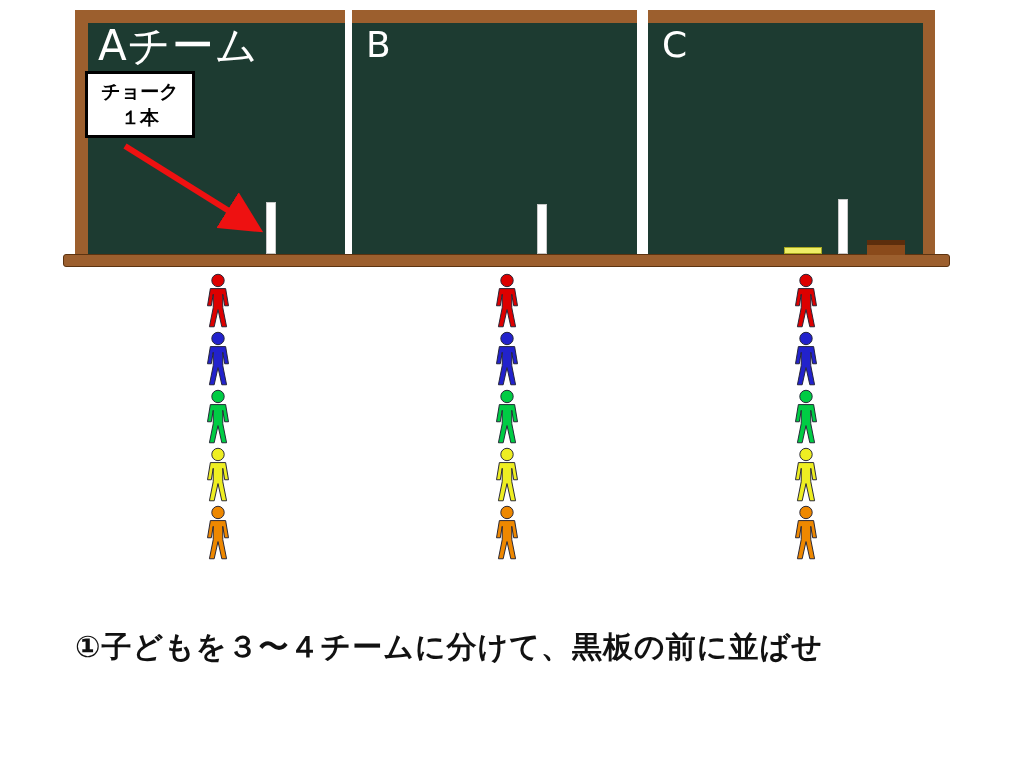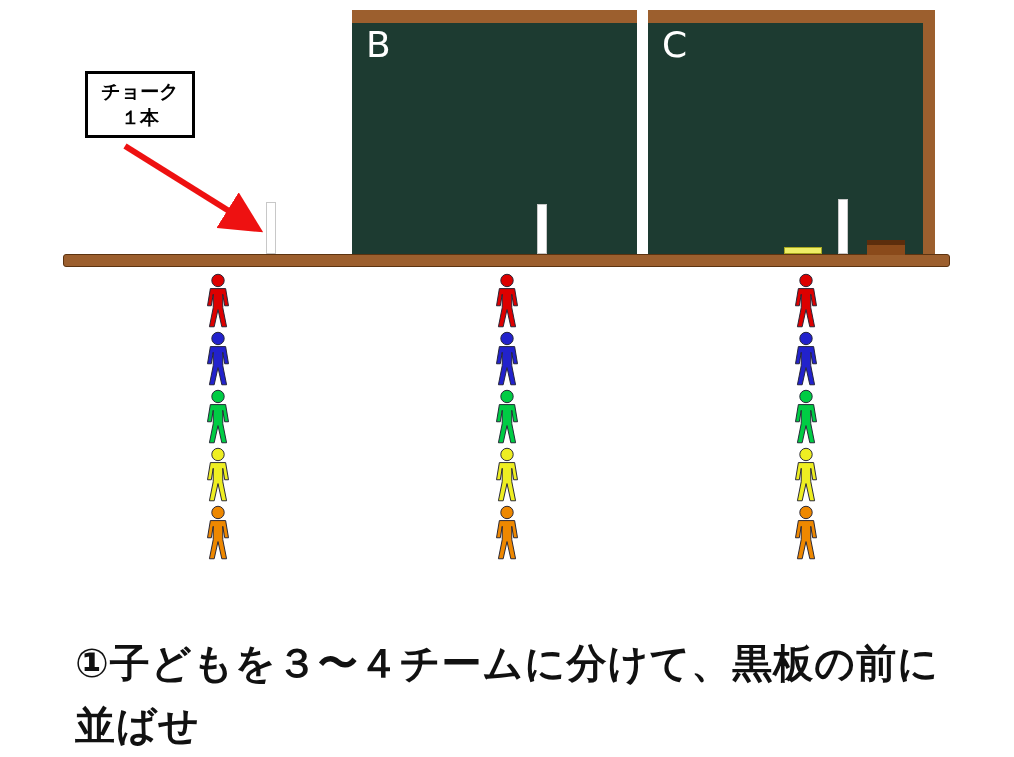--- a/index.html
+++ b/index.html
@@ -80,29 +80,32 @@
     display:flex;flex-direction:column;
   }
   .col-a{left:197px;}
   .col-b{left:486px;}
   .col-c{left:785px;}
   .person{width:42px;height:58px;}
   .person svg{display:block;width:42px;height:58px;}
   
   .caption{
     position:absolute;left:75px;top:624px;width:890px;
-    font-size:40px;font-weight:bold;color:#111111;
-    line-height:1.55;letter-spacing:1px;margin-top:8px;
+    font-size:30px;font-weight:bold;color:#111111;
+    line-height:1.55;letter-spacing:1px;
   }
 </style>
 </head>
 <body>
 
 <div class="stage">
 
+  <div class="board board-a">
+    <div class="board-label">Aチーム</div>
+  </div>
   <div class="board board-b">
     <div class="board-label">B</div>
   </div>
   <div class="board board-c">
     <div class="board-label">C</div>
   </div>
 
   <div class="tray"></div>
 
   <div class="chalk chalk-a"></div>

